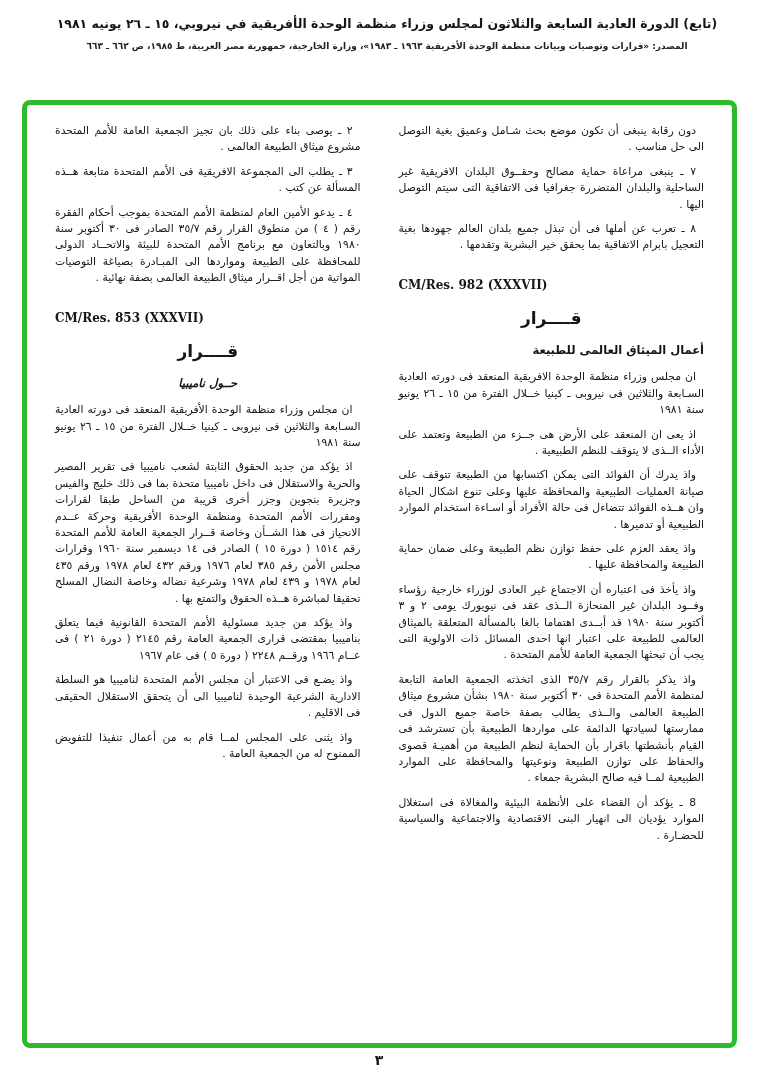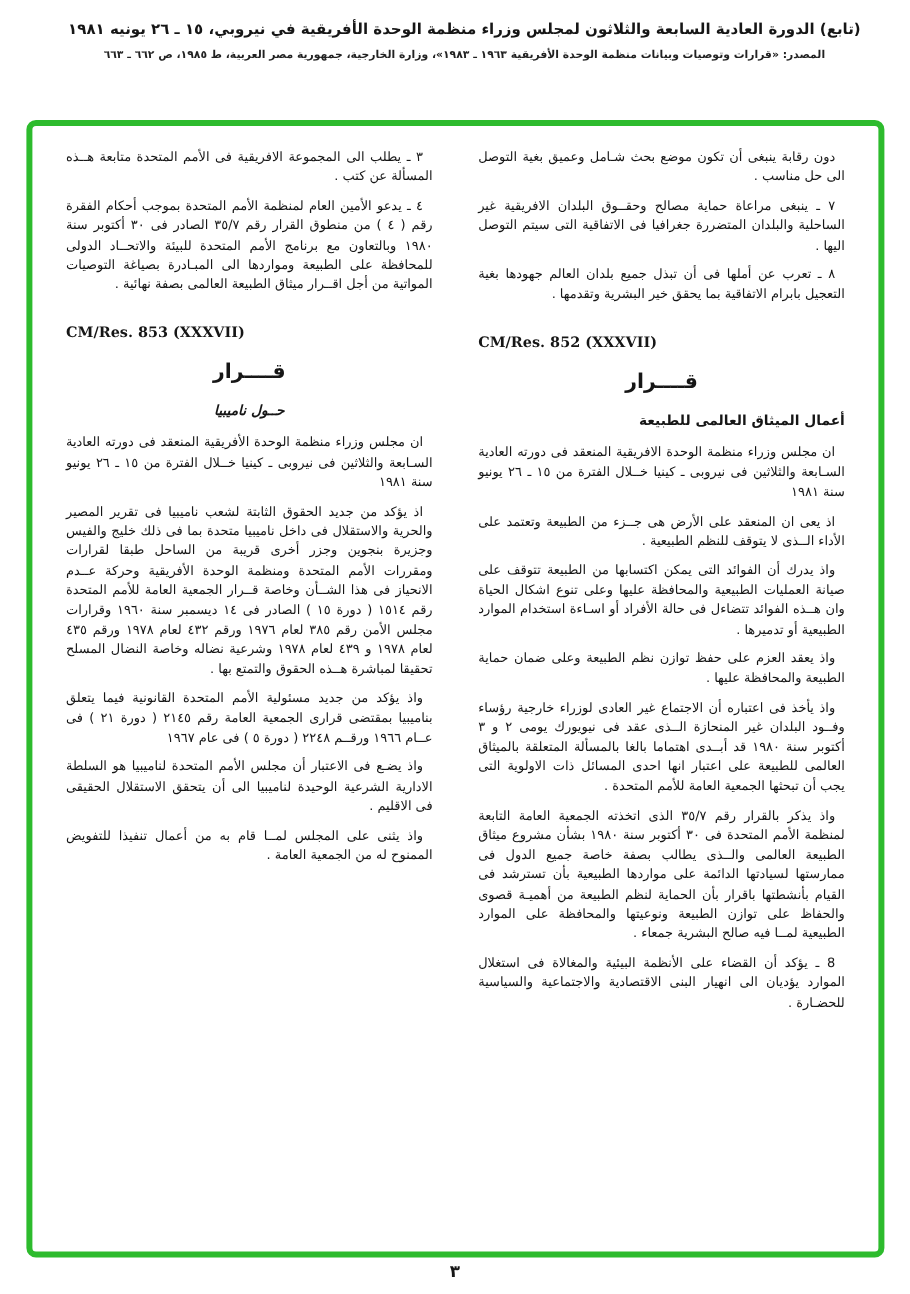--- a/index.html
+++ b/index.html
@@ -109,34 +109,35 @@
   </header>
 
   <div class="content-frame">
     <div class="cols">
 
       <section class="col">
         <p class="para">دون رقابة ينبغى أن تكون موضع بحث شـامل وعميق بغية التوصل الى حل مناسب .</p>
         <p class="para">٧ ـ ينبغى مراعاة حماية مصالح وحقــوق البلدان الافريقية غير الساحلية والبلدان المتضررة جغرافيا فى الاتفاقية التى سيتم التوصل اليها .</p>
         <p class="para">٨ ـ تعرب عن أملها فى أن تبذل جميع بلدان العالم جهودها بغية التعجيل بابرام الاتفاقية بما يحقق خير البشرية وتقدمها .</p>
 
-        <div class="res-ref">CM/Res. 852 (XXXVII)</div>
+        <div class="res-ref">CM/Res. 982 (XXXVII)</div>
         <div class="res-title">قــــرار</div>
         <div class="res-subject">أعمال الميثاق العالمى للطبيعة</div>
 
         <p class="para">ان مجلس وزراء منظمة الوحدة الافريقية المنعقد فى دورته العادية السـابعة والثلاثين فى نيروبى ـ كينيا خــلال الفترة من ١٥ ـ ٢٦ يونيو سنة ١٩٨١</p>
         <p class="para">اذ يعى ان المنعقد على الأرض هى جــزء من الطبيعة وتعتمد على الأداء الــذى لا يتوقف للنظم الطبيعية .</p>
         <p class="para">واذ يدرك أن الفوائد التى يمكن اكتسابها من الطبيعة تتوقف على صيانة العمليات الطبيعية والمحافظة عليها وعلى تنوع اشكال الحياة وان هــذه الفوائد تتضاءل فى حالة الأفراد أو اسـاءة استخدام الموارد الطبيعية أو تدميرها .</p>
         <p class="para">واذ يعقد العزم على حفظ توازن نظم الطبيعة وعلى ضمان حماية الطبيعة والمحافظة عليها .</p>
         <p class="para">واذ يأخذ فى اعتباره أن الاجتماع غير العادى لوزراء خارجية رؤساء وفــود البلدان غير المنحازة الــذى عقد فى نيويورك يومى ٢ و ٣ أكتوبر سنة ١٩٨٠ قد أبــدى اهتماما بالغا بالمسألة المتعلقة بالميثاق العالمى للطبيعة على اعتبار انها احدى المسائل ذات الاولوية التى يجب أن تبحثها الجمعية العامة للأمم المتحدة .</p>
         <p class="para">واذ يذكر بالقرار رقم ٣٥/٧ الذى اتخذته الجمعية العامة التابعة لمنظمة الأمم المتحدة فى ٣٠ أكتوبر سنة ١٩٨٠ بشأن مشروع ميثاق الطبيعة العالمى والــذى يطالب بصفة خاصة جميع الدول فى ممارستها لسيادتها الدائمة على مواردها الطبيعية بأن تسترشد فى القيام بأنشطتها باقرار بأن الحماية لنظم الطبيعة من أهميـة قصوى والحفاظ على توازن الطبيعة ونوعيتها والمحافظة على الموارد الطبيعية لمــا فيه صالح البشرية جمعاء .</p>
         <p class="para">8 ـ يؤكد أن القضاء على الأنظمة البيئية والمغالاة فى استغلال الموارد يؤديان الى انهيار البنى الاقتصادية والاجتماعية والسياسية للحضـارة .</p>
       </section>
 
       <section class="col">
+        <p class="para">٢ ـ يوصى بناء على ذلك بان تجيز الجمعية العامة للأمم المتحدة مشروع ميثاق الطبيعة العالمى .</p>
         <p class="para">٣ ـ يطلب الى المجموعة الافريقية فى الأمم المتحدة متابعة هــذه المسألة عن كتب .</p>
         <p class="para">٤ ـ يدعو الأمين العام لمنظمة الأمم المتحدة بموجب أحكام الفقرة رقم ( ٤ ) من منطوق القرار رقم ٣٥/٧ الصادر فى ٣٠ أكتوبر سنة ١٩٨٠ وبالتعاون مع برنامج الأمم المتحدة للبيئة والاتحــاد الدولى للمحافظة على الطبيعة ومواردها الى المبـادرة بصياغة التوصيات المواتية من أجل اقــرار ميثاق الطبيعة العالمى بصفة نهائية .</p>
 
         <div class="res-ref">CM/Res. 853 (XXXVII)</div>
         <div class="res-title">قــــرار</div>
         <div class="res-subject centered">حــول ناميبيا</div>
 
         <p class="para">ان مجلس وزراء منظمة الوحدة الأفريقية المنعقد فى دورته العادية السـابعة والثلاثين فى نيروبى ـ كينيا خــلال الفترة من ١٥ ـ ٢٦ يونيو سنة ١٩٨١</p>
         <p class="para">اذ يؤكد من جديد الحقوق الثابتة لشعب ناميبيا فى تقرير المصير والحرية والاستقلال فى داخل ناميبيا متحدة بما فى ذلك خليج والفيس وجزيرة بنجوين وجزر أخرى قريبة من الساحل طبقا لقرارات ومقررات الأمم المتحدة ومنظمة الوحدة الأفريقية وحركة عــدم الانحياز فى هذا الشــأن وخاصة قــرار الجمعية العامة للأمم المتحدة رقم ١٥١٤ ( دورة ١٥ ) الصادر فى ١٤ ديسمبر سنة ١٩٦٠ وقرارات مجلس الأمن رقم ٣٨٥ لعام ١٩٧٦ ورقم ٤٣٢ لعام ١٩٧٨ ورقم ٤٣٥ لعام ١٩٧٨ و ٤٣٩ لعام ١٩٧٨ وشرعية نضاله وخاصة النضال المسلح تحقيقا لمباشرة هــذه الحقوق والتمتع بها .</p>
         <p class="para">واذ يؤكد من جديد مسئولية الأمم المتحدة القانونية فيما يتعلق بناميبيا بمقتضى قرارى الجمعية العامة رقم ٢١٤٥ ( دورة ٢١ ) فى عــام ١٩٦٦ ورقــم ٢٢٤٨ ( دورة ٥ ) فى عام ١٩٦٧</p>

